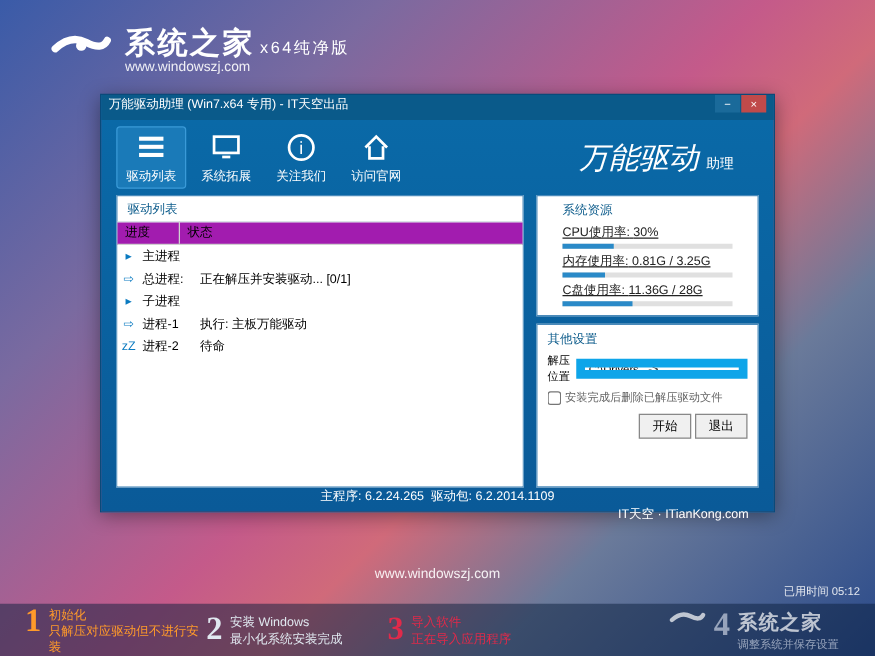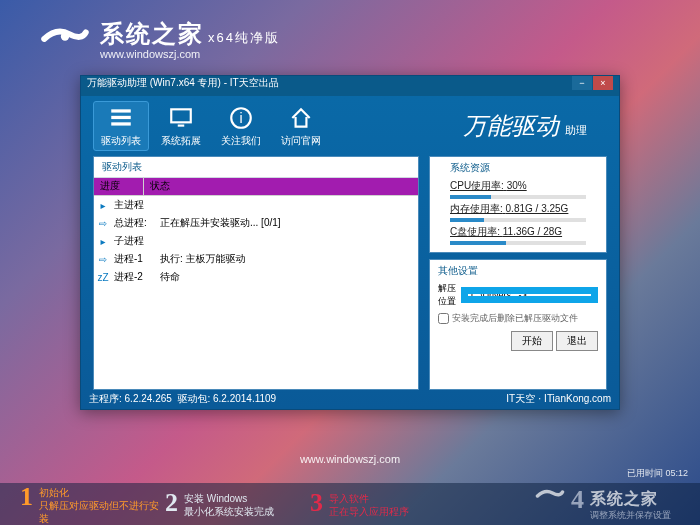--- a/index.html
+++ b/index.html
@@ -121,23 +121,23 @@
 .check-row { font-size: 9px; color: #666; margin: 3px 0; display: flex; align-items: center; gap: 3px; }
 .check-row input { width: 11px; height: 11px; }
 .btn-row { text-align: right; margin-top: 6px; }
 .btn {
   display: inline-block; padding: 2px 10px;
   background: #f0f0f0; border: 1px solid #888;
   font-size: 10px; cursor: pointer;
 }
 
 .statusbar {
-  height: 18px; padding: 0 8px;
+  height: 18px; padding: 0 20px;
   color: #fff; font-size: 10px;
-  display: flex; align-items: center;
+  display: flex; align-items: center; flex-direction: column;
 }
 .statusbar .right { margin-left: auto; }
 
 .footer-url {
   position: absolute; bottom: 60px;
   width: 100%; text-align: center;
   color: #fff; font-size: 11px; opacity: 0.9;
 }
 .timer {
   position: absolute; bottom: 45px; right: 12px;

